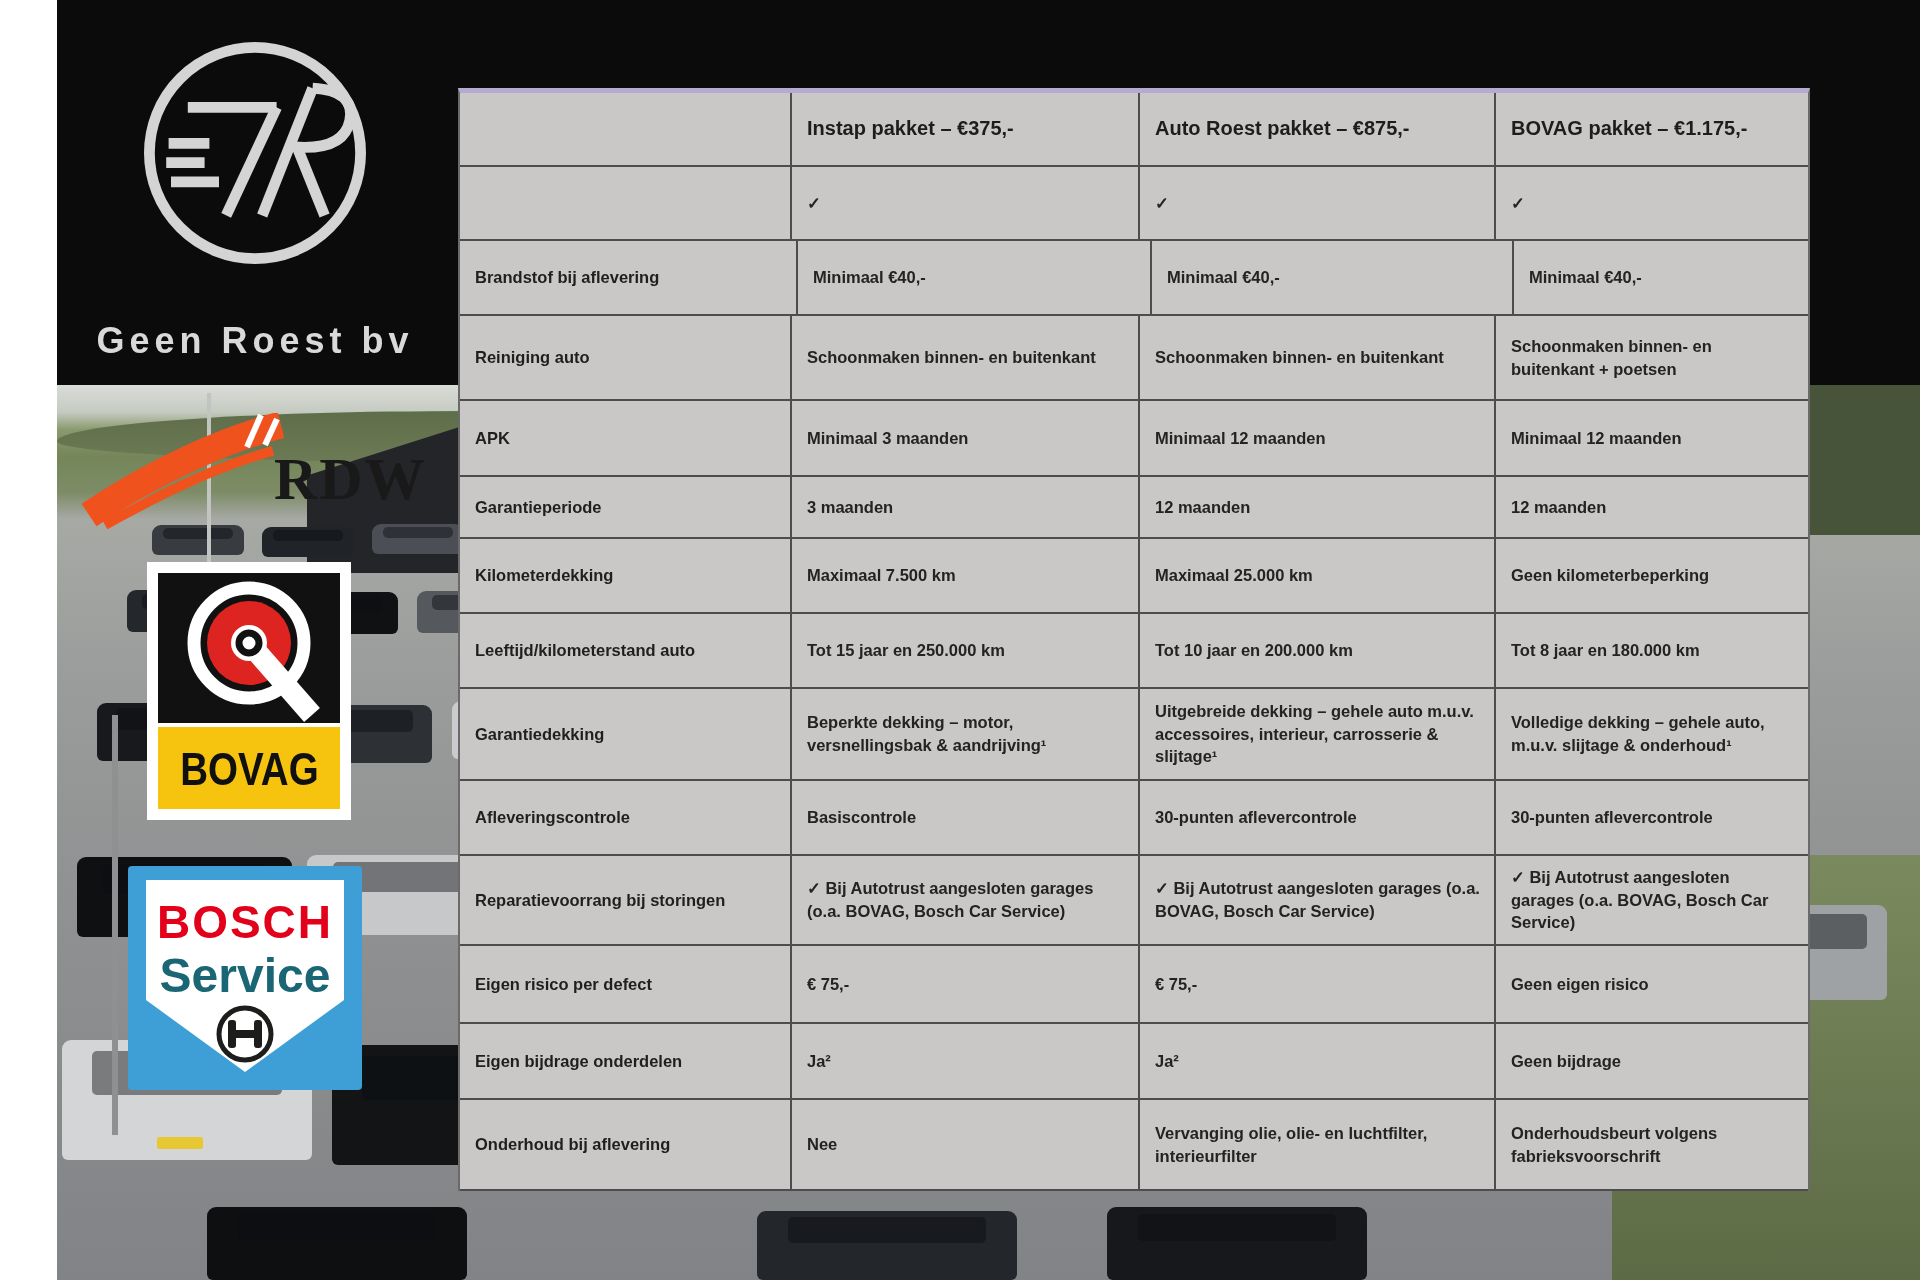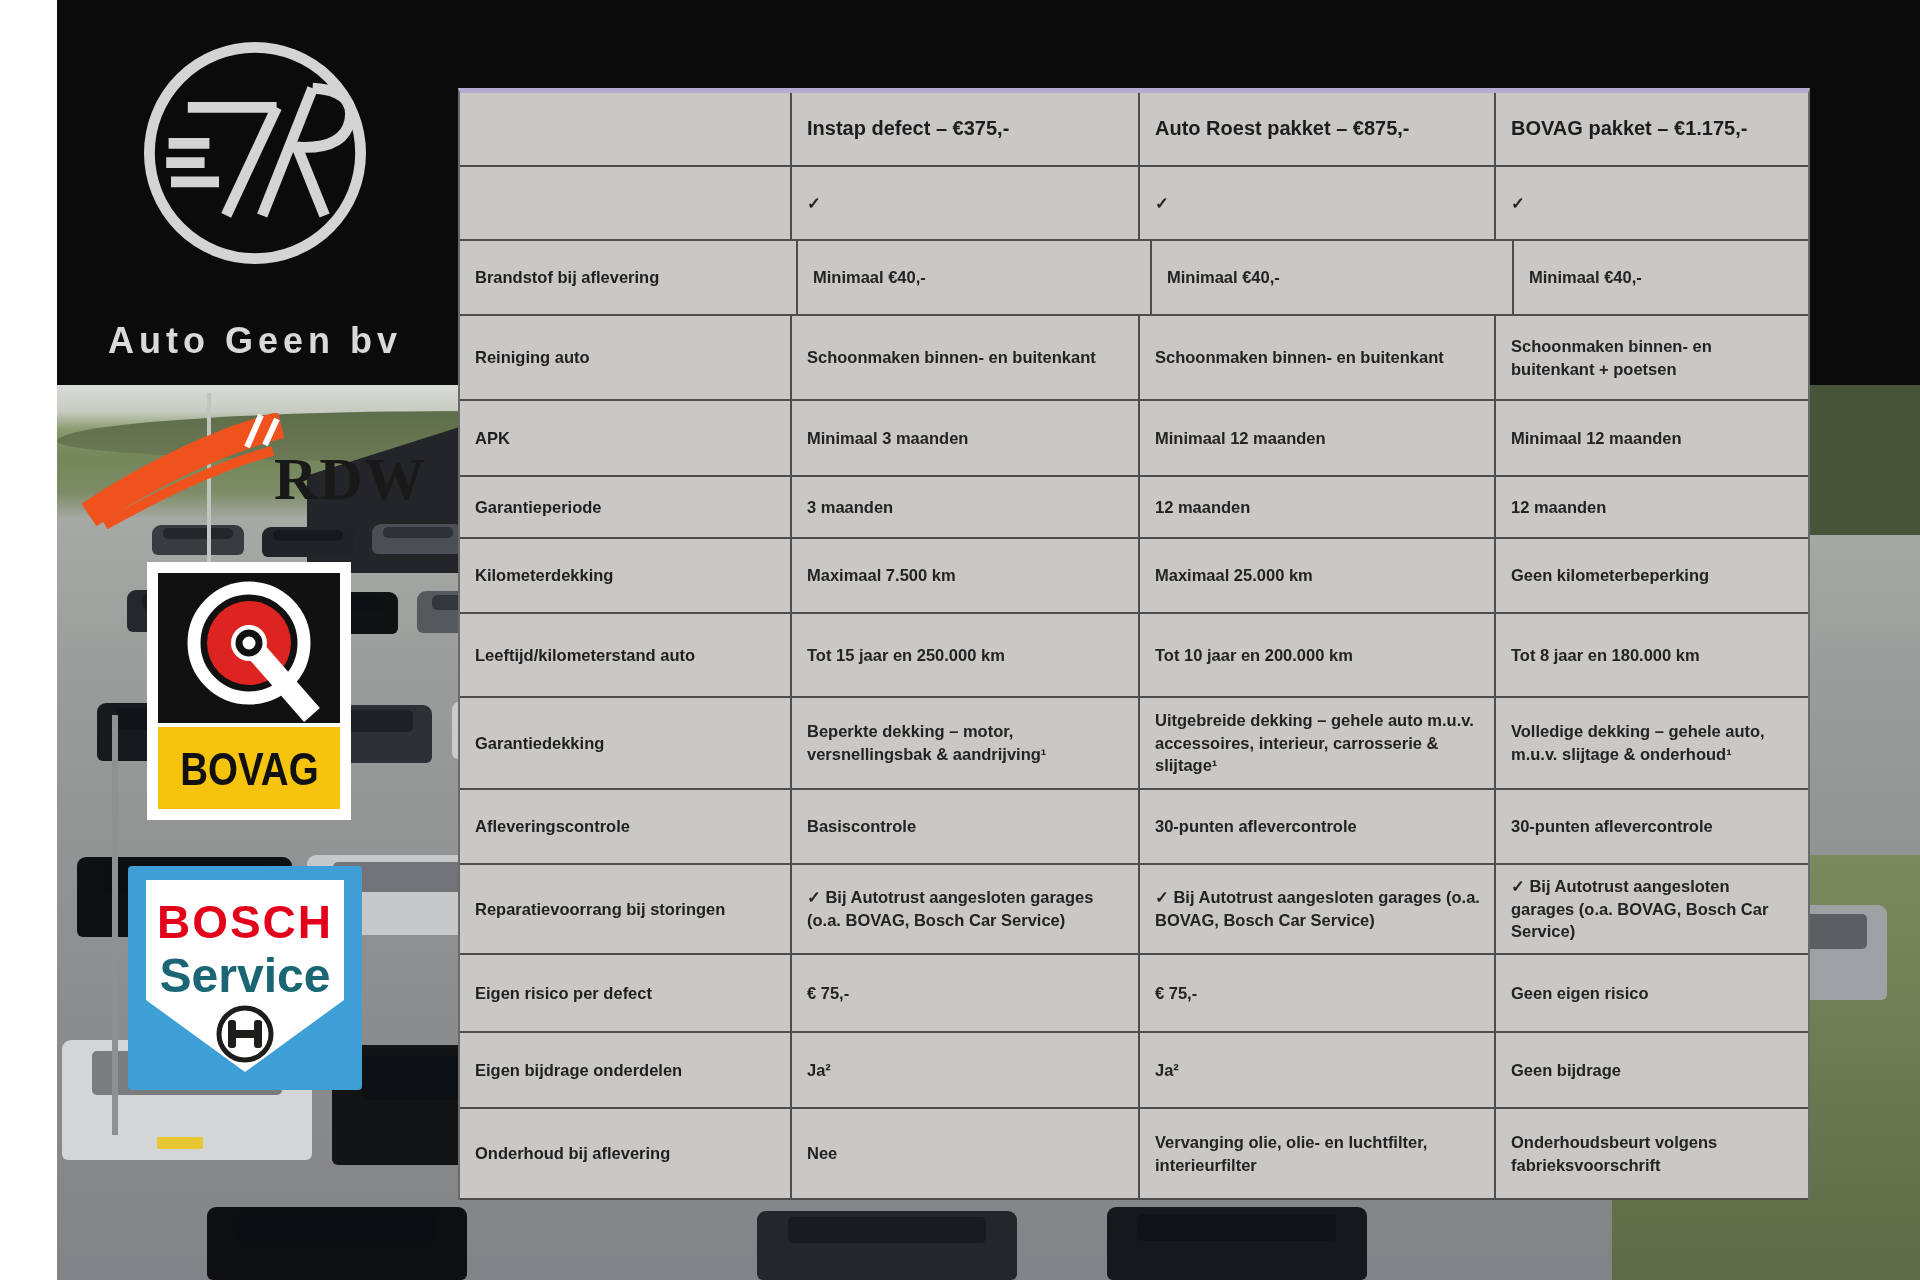--- a/index.html
+++ b/index.html
@@ -59,21 +59,21 @@
       <path d="M28 92 H62"></path>
       <path d="M26 108 H58"></path>
       <path d="M30 124 H70"></path>
       <path d="M44 62 H118"></path>
       <path d="M118 62 L76 152"></path>
       <path d="M148 46 L106 152"></path>
       <path d="M148 46 q36 2 31 27 q-5 25 -46 22"></path>
       <path d="M135 95 L158 152"></path>
     </g>
   </svg>
-  <div class="company">Auto Geen bv</div>
+  <div class="company">Geen Roest bv</div>
 
   <div class="photo">
     <div class="treeline" style="left:0;top:26px;width:1100px;height:52px;background:linear-gradient(#5f6e4a,#6c7b55);"></div>
     <div class="treeline" style="left:1560px;top:0;width:303px;height:150px;background:#47543a;border-radius:0;"></div>
     <div class="building" style="left:250px;top:38px;width:330px;height:150px;"></div>
     <div class="building2" style="left:580px;top:100px;width:120px;height:82px;"></div>
     <div class="grass-right" style="left:1555px;top:470px;width:308px;height:425px;"></div>
     <div id="cars">
         <div class="car" style="left: 95px; top: 140px; width: 92px; height: 30px; background: rgb(56, 60, 65);">
           <i></i>
@@ -253,21 +253,21 @@
       <circle cx="117" cy="168" r="26" fill="#ffffff" stroke="#1d1d1b" stroke-width="5"></circle>
       <rect x="100" y="154" width="8" height="28" rx="3" fill="#1d1d1b"></rect>
       <rect x="126" y="154" width="8" height="28" rx="3" fill="#1d1d1b"></rect>
       <rect x="104" y="164" width="26" height="8" fill="#1d1d1b"></rect>
     </g>
   </svg>
 
   <div class="tbl" id="tbl">
       <div class="trow" style="height: 74px;">
         <div class="cell lab th"></div>
-        <div class="cell th">Instap defect – €375,-</div>
+        <div class="cell th">Instap pakket – €375,-</div>
         <div class="cell th">Auto Roest pakket – €875,-</div>
         <div class="cell th">BOVAG pakket – €1.175,-</div>
       </div>
       <div class="trow" style="height: 74px;">
         <div class="cell lab"></div>
         <div class="cell">✓</div>
         <div class="cell">✓</div>
         <div class="cell">✓</div>
       </div>
       <div class="trow" style="height: 75px; gap: 6px;">
@@ -293,21 +293,21 @@
         <div class="cell">3 maanden</div>
         <div class="cell">12 maanden</div>
         <div class="cell">12 maanden</div>
       </div>
       <div class="trow" style="height: 75px;">
         <div class="cell lab">Kilometerdekking</div>
         <div class="cell">Maximaal 7.500 km</div>
         <div class="cell">Maximaal 25.000 km</div>
         <div class="cell">Geen kilometerbeperking</div>
       </div>
-      <div class="trow" style="height: 84px; text-align: right;">
+      <div class="trow" style="height: 75px; text-align: right;">
         <div class="cell lab">Leeftijd/kilometerstand auto</div>
         <div class="cell">Tot 15 jaar en 250.000 km</div>
         <div class="cell">Tot 10 jaar en 200.000 km</div>
         <div class="cell">Tot 8 jaar en 180.000 km</div>
       </div>
       <div class="trow" style="height: 92px;">
         <div class="cell lab">Garantiedekking</div>
         <div class="cell">Beperkte dekking – motor, versnellingsbak &amp; aandrijving¹</div>
         <div class="cell">Uitgebreide dekking – gehele auto m.u.v. accessoires, interieur, carrosserie &amp; slijtage¹</div>
         <div class="cell">Volledige dekking – gehele auto, m.u.v. slijtage &amp; onderhoud¹</div>

